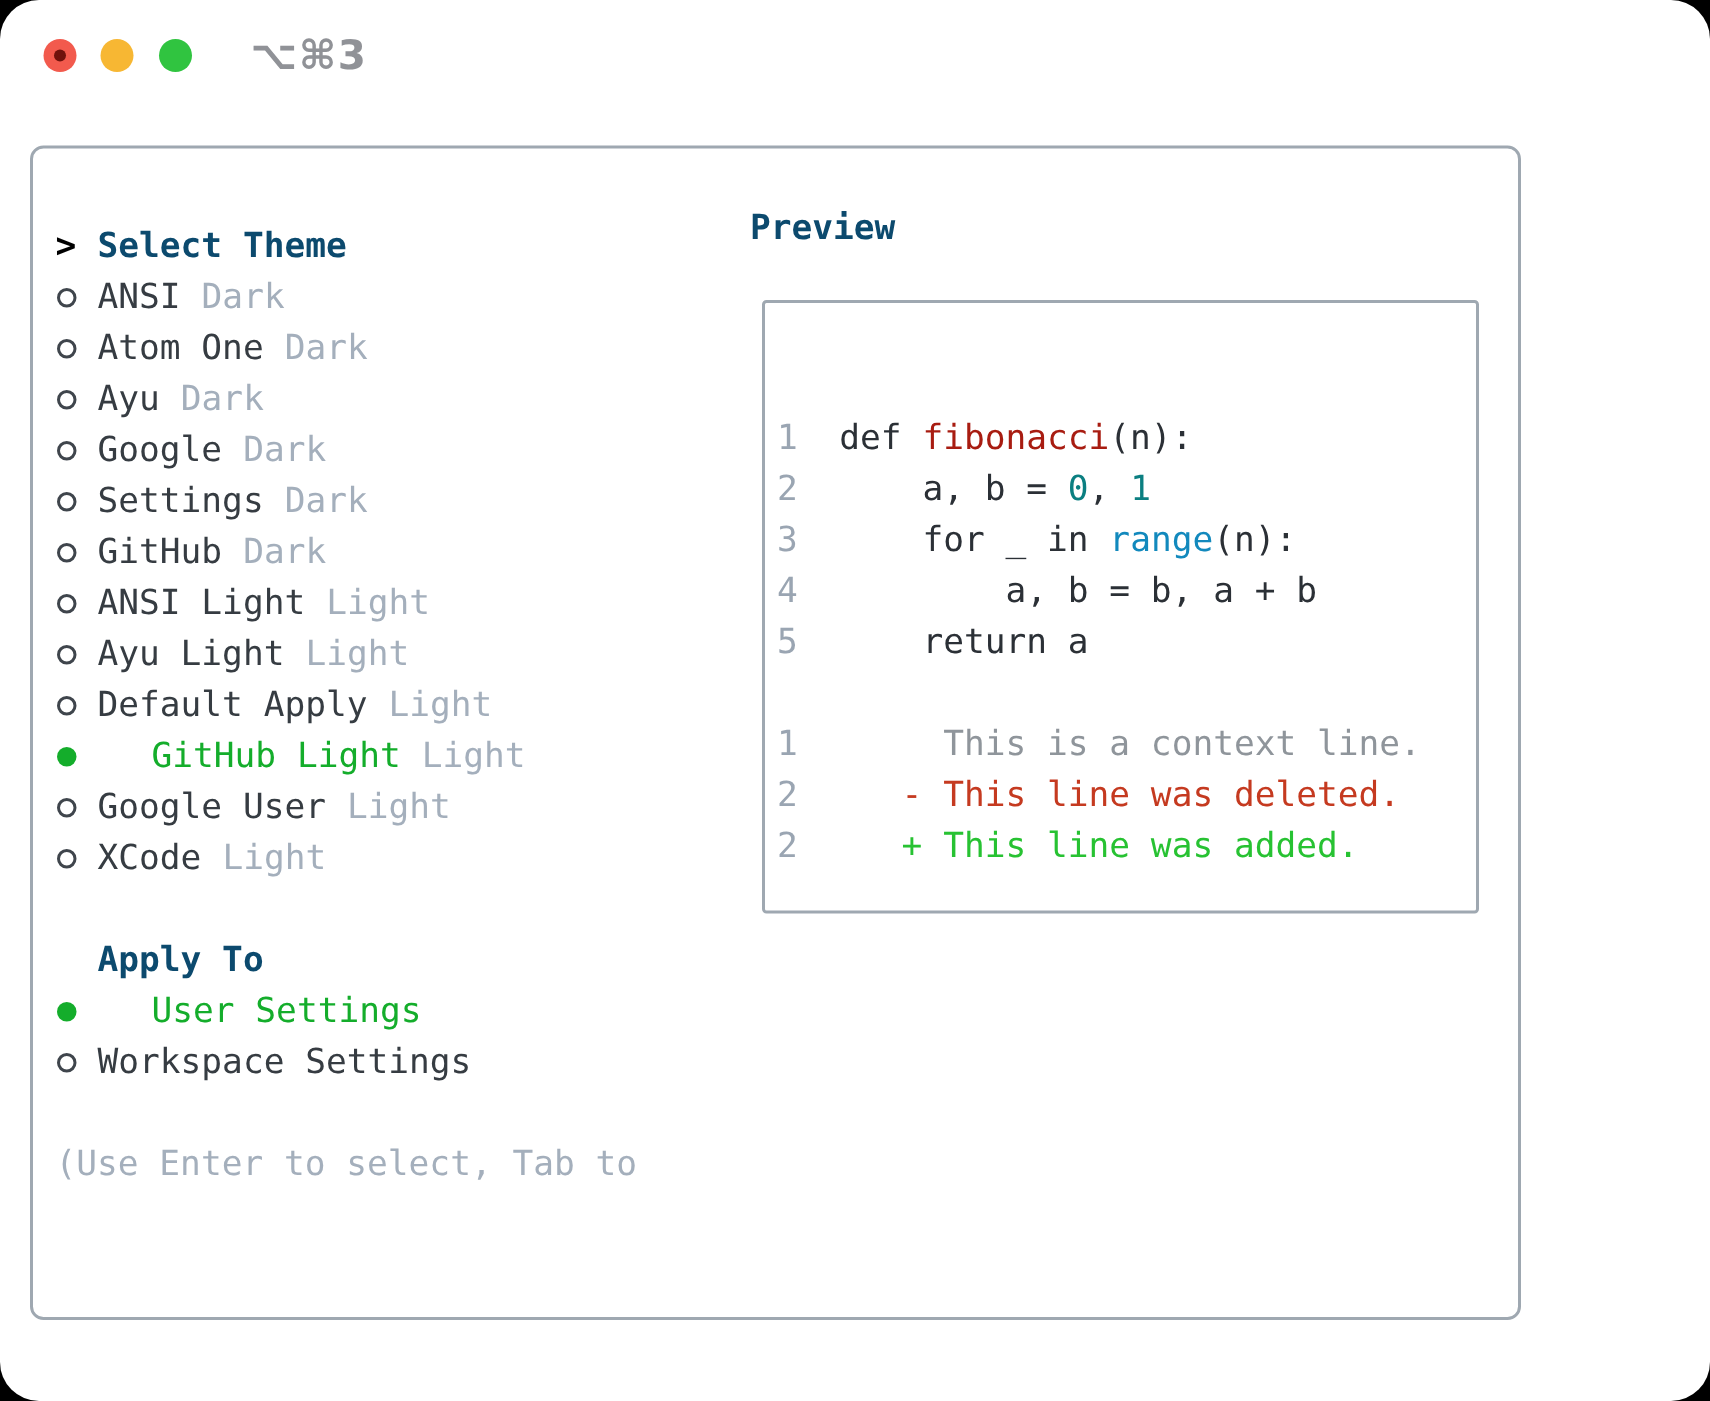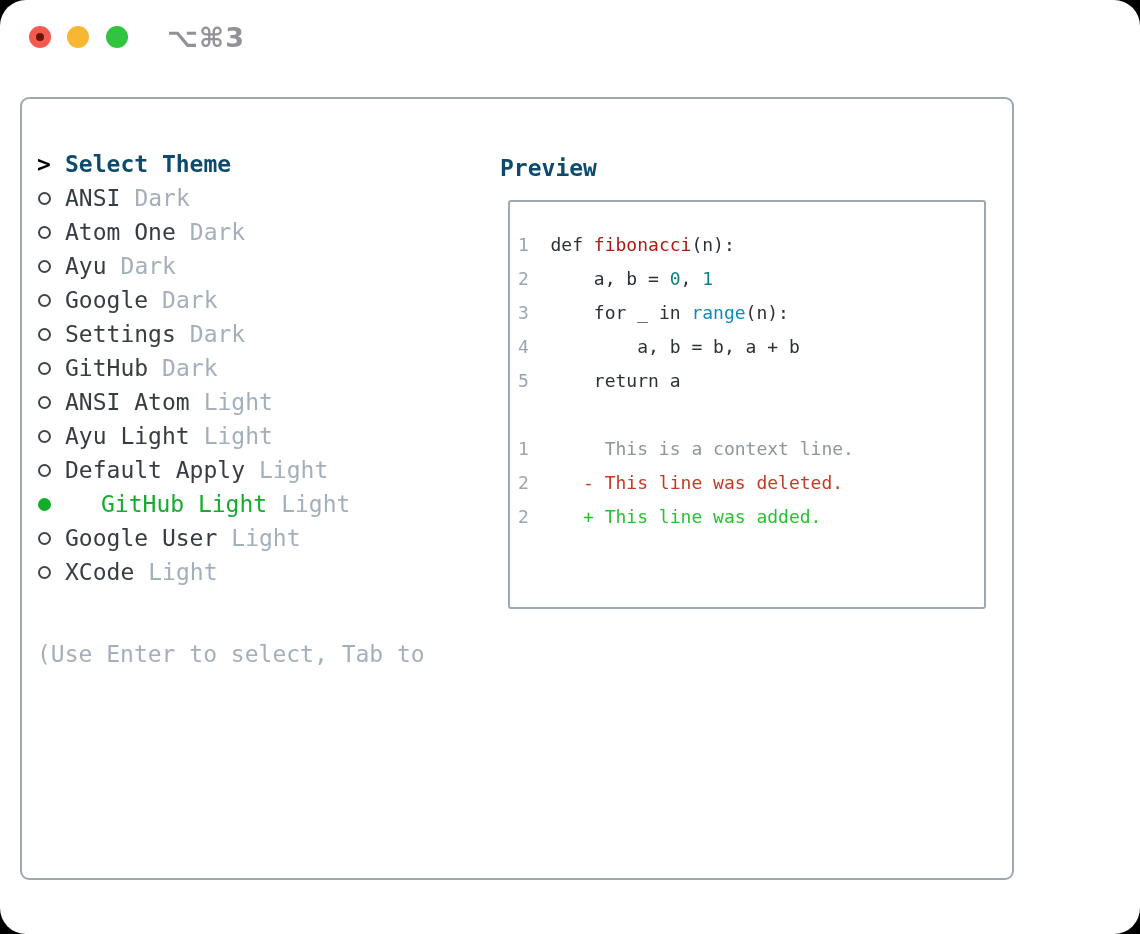--- a/index.html
+++ b/index.html
@@ -30,31 +30,31 @@
   .row { display:flex; align-items:center; height:34px; white-space:pre; }
   .pfx { width:28px; flex:0 0 28px; display:flex; align-items:center; }
   .hdr { font-weight:bold; color:#0c4a6e; }
   .name { color:var(--text-dark); }
   .name.sel { color:var(--accent-green);margin-left:36px; }
   .tag { color:var(--muted-gray); margin-left:14px; }
   .dot { width:13px; height:13px; border-radius:50%; border:2px solid #3f454c; box-sizing:border-box; margin-left:1px; }
   .dot.sel { border:none; background:var(--accent-green); }
   .caret { font-weight:bold; color:#000; }
   .apply-block { margin-top:34px; }
-  .hint-block { margin-top:48px; color:var(--muted-gray); }
+  .hint-block { margin-top:34px; color:var(--muted-gray); }
   .hint-block .row { height:34px; }
   
-  .preview-label { position:absolute; left:478px; top:52px; height:34px; display:flex; align-items:center; font-size:23px; }
+  .preview-label { position:absolute; left:478px; top:36px; height:34px; display:flex; align-items:center; font-size:23px; }
   .preview-box {
     position:absolute; left:486px; top:101px; width:478px; height:409px;
     border:2px solid var(--border-gray); border-radius:3px; box-sizing:border-box;
     background:#fff; overflow:hidden;
   }
   .preview-pre {
-    margin:0; padding:26px 8px; font-family:inherit; font-size:18px; line-height:34px; white-space:pre;border-radius:28px;
+    margin:0; padding:73px 8px; font-family:inherit; font-size:23px; line-height:34px; white-space:pre;border-radius:28px;
   }
   .ln { display:inline-block; min-width:3ch; color:var(--gutter-gray); }
   .tok-pl  { color:var(--keyword-dark); }
   .tok-kw  { color:var(--keyword-dark); }
   .tok-fn  { color:var(--function-red); }
   .tok-num { color:var(--number-teal); }
   .tok-bi  { color:var(--builtin-blue); }
   .tok-ctx { color:var(--context-gray); }
   .tok-del { color:var(--deleted-red); }
   .tok-add { color:var(--added-green); }
@@ -82,28 +82,38 @@
         <span class="hdr">Select Theme</span>
       </div>
 
       <div>
           <div class="row"><span class="pfx"><span class="dot"></span></span><span class="name">ANSI</span><span class="tag">Dark</span></div>
           <div class="row"><span class="pfx"><span class="dot"></span></span><span class="name">Atom One</span><span class="tag">Dark</span></div>
           <div class="row"><span class="pfx"><span class="dot"></span></span><span class="name">Ayu</span><span class="tag">Dark</span></div>
           <div class="row"><span class="pfx"><span class="dot"></span></span><span class="name">Google</span><span class="tag">Dark</span></div>
           <div class="row"><span class="pfx"><span class="dot"></span></span><span class="name">Settings</span><span class="tag">Dark</span></div>
           <div class="row"><span class="pfx"><span class="dot"></span></span><span class="name">GitHub</span><span class="tag">Dark</span></div>
-          <div class="row"><span class="pfx"><span class="dot"></span></span><span class="name">ANSI Atom</span><span class="tag">Light</span></div>
+          <div class="row"><span class="pfx"><span class="dot"></span></span><span class="name">ANSI Light</span><span class="tag">Light</span></div>
           <div class="row"><span class="pfx"><span class="dot"></span></span><span class="name">Ayu Light</span><span class="tag">Light</span></div>
           <div class="row"><span class="pfx"><span class="dot"></span></span><span class="name">Default Apply</span><span class="tag">Light</span></div>
           <div class="row"><span class="pfx"><span class="dot sel"></span></span><span class="name sel">GitHub Light</span><span class="tag">Light</span></div>
           <div class="row"><span class="pfx"><span class="dot"></span></span><span class="name">Google User</span><span class="tag">Light</span></div>
           <div class="row"><span class="pfx"><span class="dot"></span></span><span class="name">XCode</span><span class="tag">Light</span></div>
         </div>
 
+      <div class="apply-block">
+        <div class="row">
+          <span class="pfx"></span>
+          <span class="hdr">Apply To</span>
+        </div>
+        <div>
+            <div class="row"><span class="pfx"><span class="dot sel"></span></span><span class="name sel">User Settings</span></div>
+            <div class="row"><span class="pfx"><span class="dot"></span></span><span class="name">Workspace Settings</span></div>
+          </div>
+      </div>
 
       <div class="hint-block">
         <div class="row">(Use Enter to select, Tab to</div>
       </div>
 
     </div>
 
     <div class="preview-label">
       <span class="hdr">Preview</span>
     </div>

